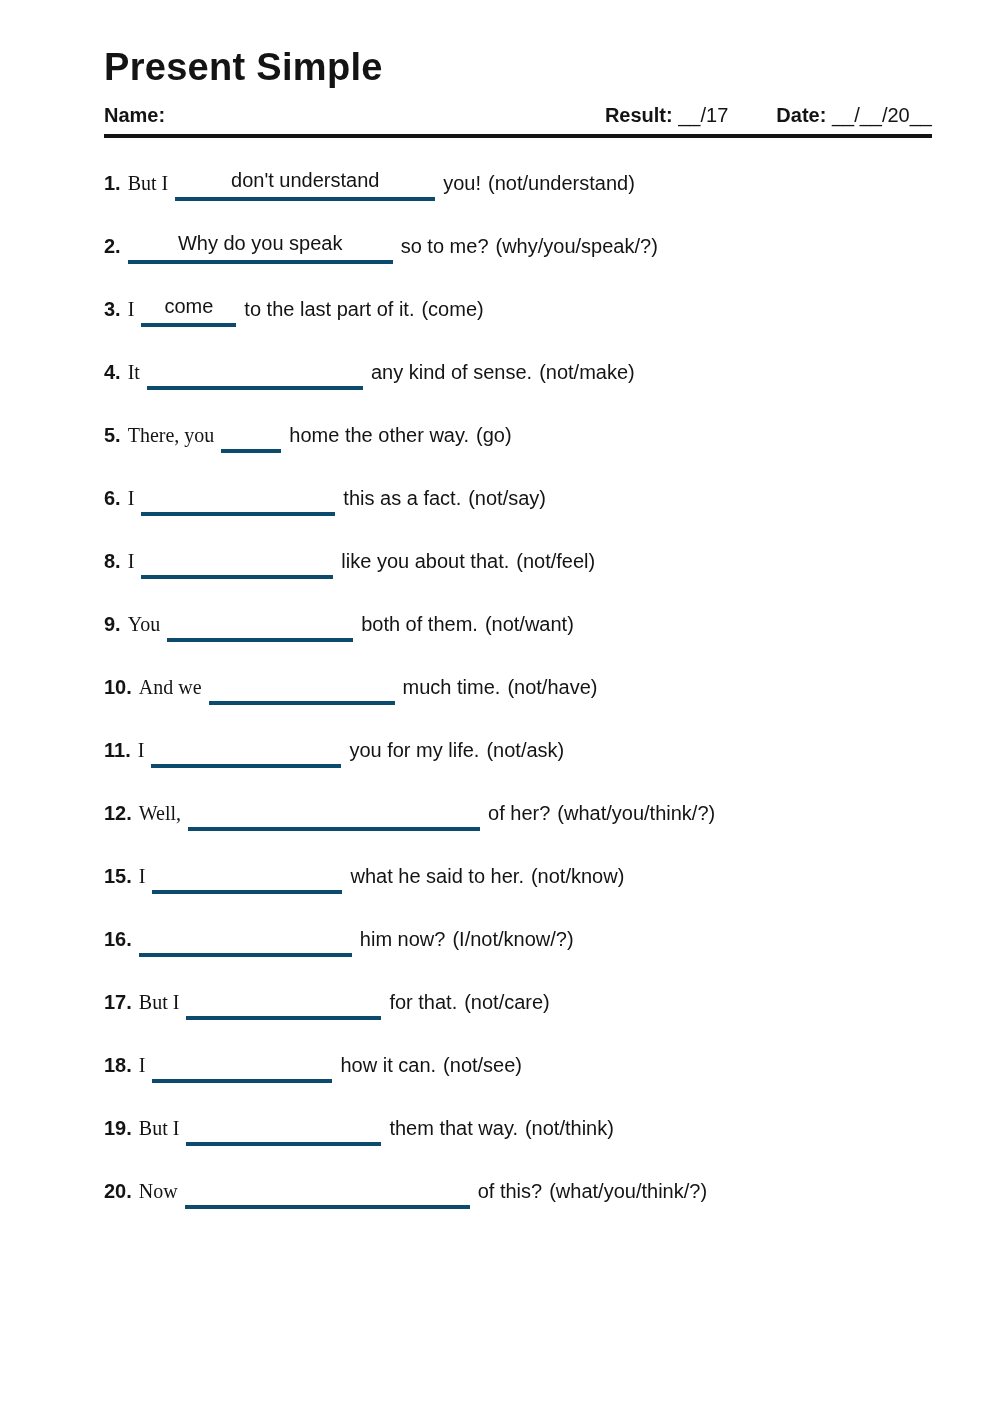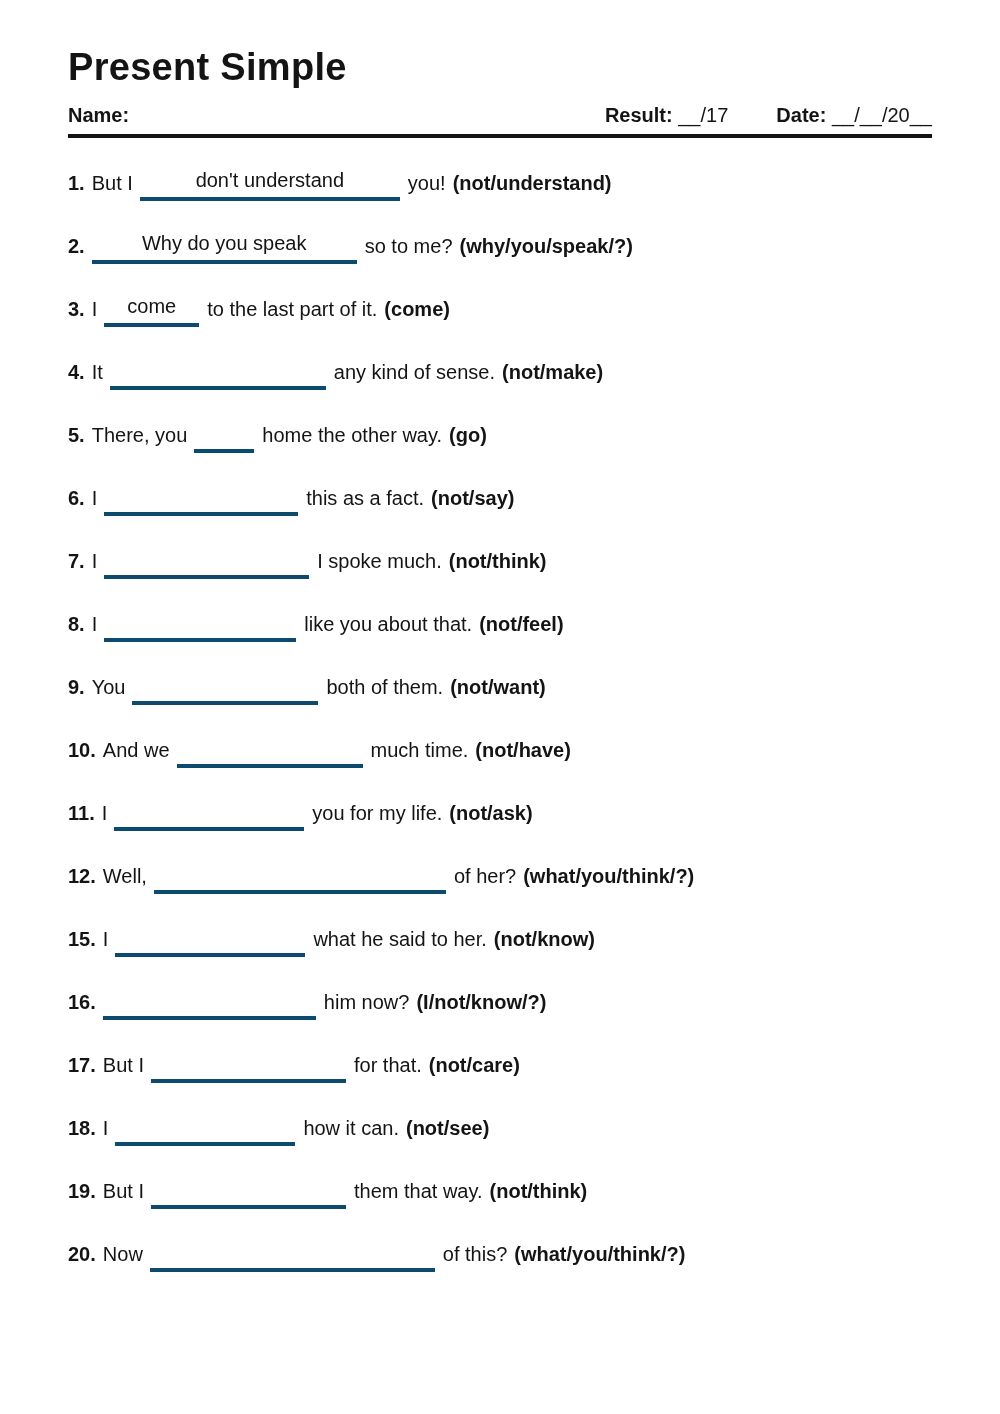--- a/index.html
+++ b/index.html
@@ -3,21 +3,21 @@
 <meta charset="utf-8">
 <style>
   * { margin: 0; padding: 0; box-sizing: border-box; }
   html, body { background: #ffffff; }
   body {
     width: 1000px; height: 1414px;
     font-family: "Liberation Sans", sans-serif;
     color: #141414;
     overflow: hidden;
   }
-  .page { padding: 44px 68px 0 68px; }
+  .page { padding: 44px 68px 0 104px; }
 
   .title {
     font-size: 38px;
     font-weight: bold;
     letter-spacing: 0.3px;
     line-height: 46px;
   }
 
   .meta-row {
     display: flex;
@@ -37,39 +37,39 @@
   }
 
   .items { margin-top: 31px; }
   .item {
     font-size: 20px;
     line-height: 28px;
     margin-bottom: 31px;
     white-space: nowrap;
   }
   .num { font-weight: bold; margin-right: 7px; }
-  .pre { margin-right: 7px; }
+  .pre { margin-right: 7px; font-family: Liberation Serif, serif; }
   .blank {
     display: inline-block;
     box-sizing: border-box;
     border-bottom: 4px solid #0c4a6e;
     text-align: center;
     margin-right: 8px;
     vertical-align: baseline;
   }
   .blank .answer {
     display: block;
     font-size: 20px;
     line-height: 20px;
     padding-bottom: 4px;
     position: relative;
     top: -3px;
   }
   .post { margin-right: 7px; }
-  .hint { font-weight: bold; }
+  .hint { font-weight: normal; }
 </style>
 </head>
 <body>
 
 <div class="page">
 
   <h1 class="title">Present Simple</h1>
 
   <div class="meta-row">
     <span class="meta-label">Name:</span>
@@ -100,23 +100,20 @@
       <div class="item">
     <span class="num">4.</span><span class="pre">It</span><span class="blank" style="width: 216px;"><span class="answer">&nbsp;</span></span><span class="post">any kind of sense.</span><span class="hint">(not/make)</span>
   </div>
       <div class="item">
     <span class="num">5.</span><span class="pre">There, you</span><span class="blank" style="width: 60px;"><span class="answer">&nbsp;</span></span><span class="post">home the other way.</span><span class="hint">(go)</span>
   </div>
       <div class="item">
     <span class="num">6.</span><span class="pre">I</span><span class="blank" style="width: 194px;"><span class="answer">&nbsp;</span></span><span class="post">this as a fact.</span><span class="hint">(not/say)</span>
   </div>
       <div class="item">
-    <span class="num">7.</span><span class="pre">I</span><span class="blank" style="width: 205px;"><span class="answer">&nbsp;</span></span><span class="post">I spoke much.</span><span class="hint">(not/think)</span>
-  </div>
-      <div class="item">
     <span class="num">8.</span><span class="pre">I</span><span class="blank" style="width: 192px;"><span class="answer">&nbsp;</span></span><span class="post">like you about that.</span><span class="hint">(not/feel)</span>
   </div>
       <div class="item">
     <span class="num">9.</span><span class="pre">You</span><span class="blank" style="width: 186px;"><span class="answer">&nbsp;</span></span><span class="post">both of them.</span><span class="hint">(not/want)</span>
   </div>
       <div class="item">
     <span class="num">10.</span><span class="pre">And we</span><span class="blank" style="width: 186px;"><span class="answer">&nbsp;</span></span><span class="post">much time.</span><span class="hint">(not/have)</span>
   </div>
       <div class="item">
     <span class="num">11.</span><span class="pre">I</span><span class="blank" style="width: 190px;"><span class="answer">&nbsp;</span></span><span class="post">you for my life.</span><span class="hint">(not/ask)</span>

